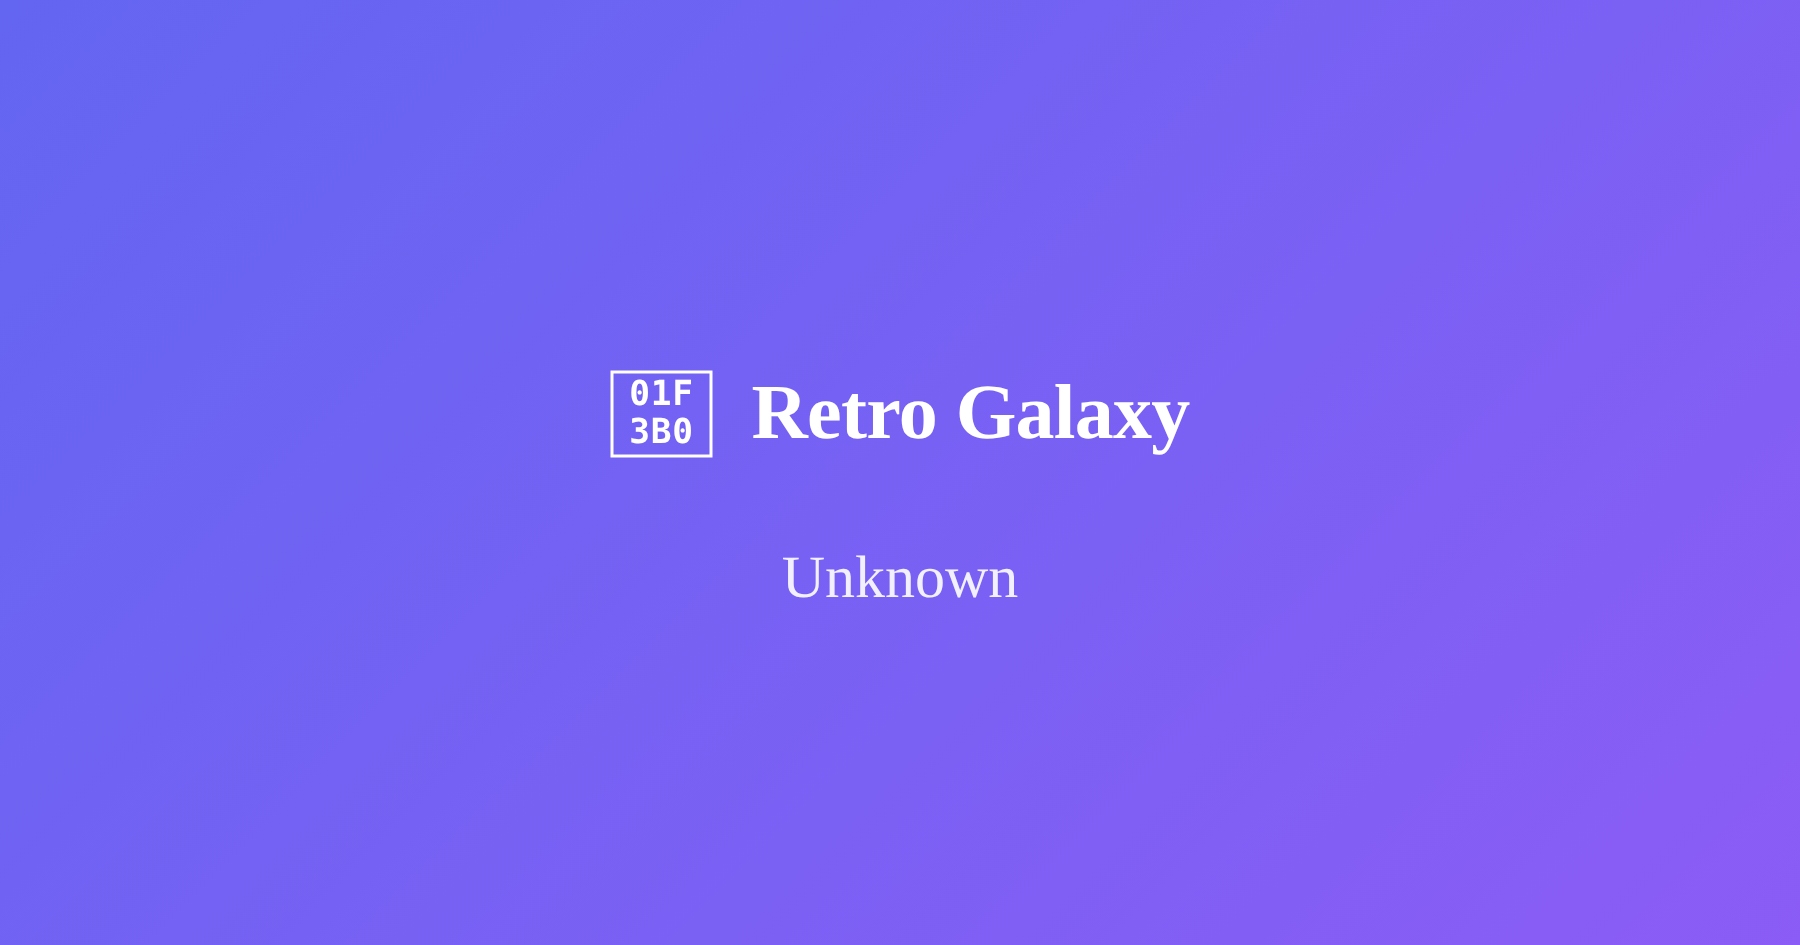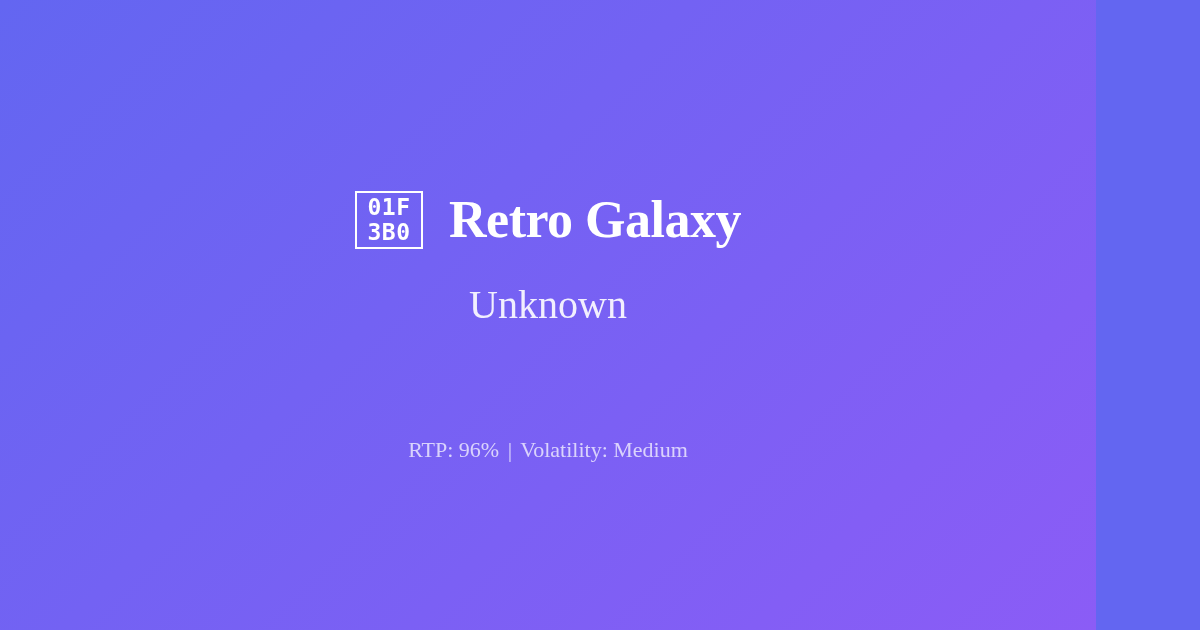--- a/index.html
+++ b/index.html
@@ -10,28 +10,29 @@
     overflow: hidden;
   }
 
   body {
     font-family: "Liberation Serif", "DejaVu Serif", serif;
     background: #6366f1;
   }
 
   .og-card {
     position: relative;
-    width: 1096px;
+    width: 1200px;
     height: 630px;
     background: linear-gradient(135deg, #6366f1 0%, #8b5cf6 100%);
     display: flex;
     flex-direction: column;
     align-items: center;
     justify-content: center;
     overflow: hidden;
+    gap: 24px;
   }
 
   
   .title-row {
     display: flex;
     align-items: center;
     justify-content: center;
     gap: 26px;
     margin-top: 24px;
   }
@@ -99,19 +100,14 @@
       <span class="tofu-row">01F</span>
       <span class="tofu-row">3B0</span>
     </div>
 
     <h1 class="game-title">Retro Galaxy</h1>
 
   </div>
 
   <div class="provider">Unknown</div>
 
-  <div class="stats">
-    <span>RTP: 96%</span>
-    <span class="stats-sep">|</span>
-    <span>Volatility: Medium</span>
-  </div>
 
 </div>
 
 </body></html>

